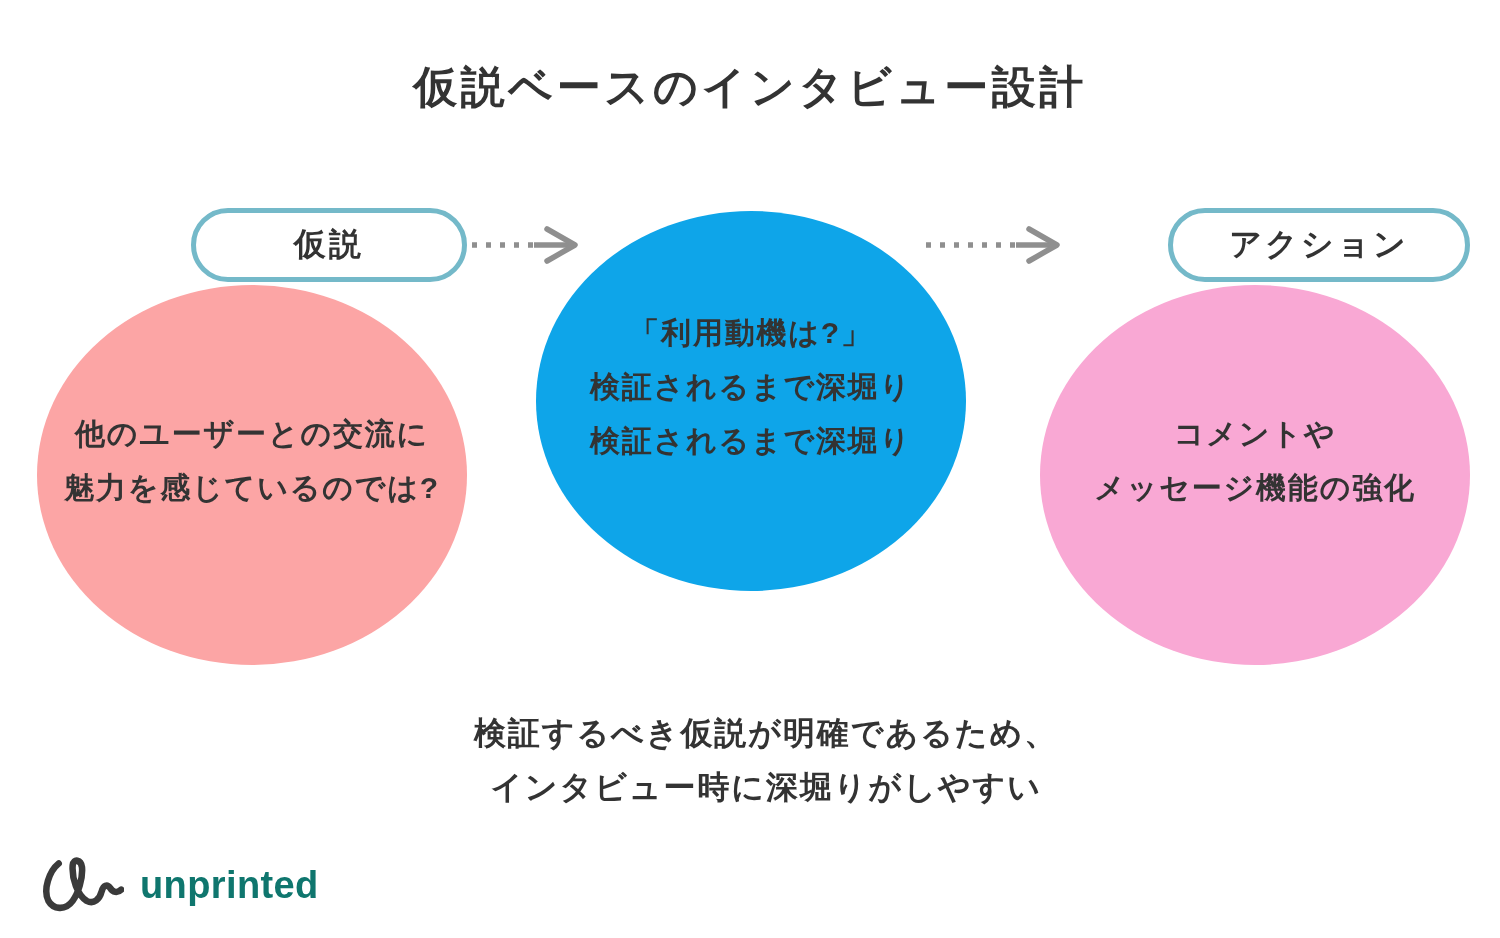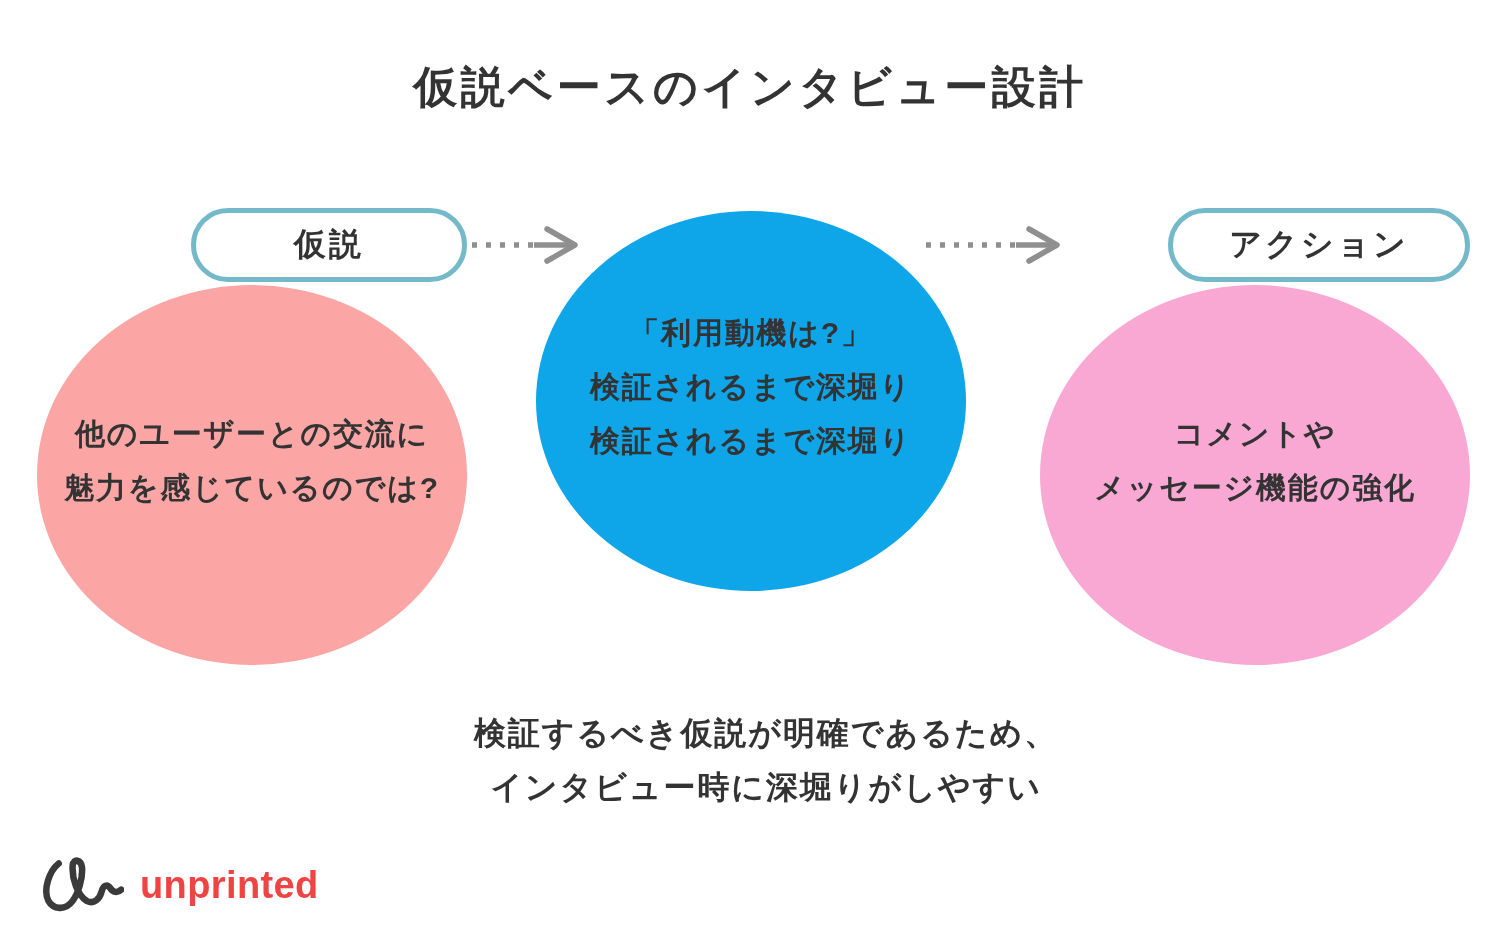--- a/index.html
+++ b/index.html
@@ -172,16 +172,16 @@
       <path d="M 20 12
                C 10 20, 3 40, 9 52
                C 14 61, 27 63, 35 52
                C 41 44, 46 28, 45 16
                C 44 8, 36 6, 35 14
                C 34 28, 40 46, 50 52
                C 58 56, 64 50, 66 42
                C 68 35, 72 34, 75 38
                C 78 43, 83 44, 87 40" stroke="#3A3A3A" stroke-width="7" stroke-linecap="round" stroke-linejoin="round" fill="none"></path>
     </svg>
-    <span class="logo-text" style="color: #ef4444;">unprinted</span>
+    <span class="logo-text" style="color: #0f766e;">unprinted</span>
   </div>
 
 </div>
 
 </body></html>

